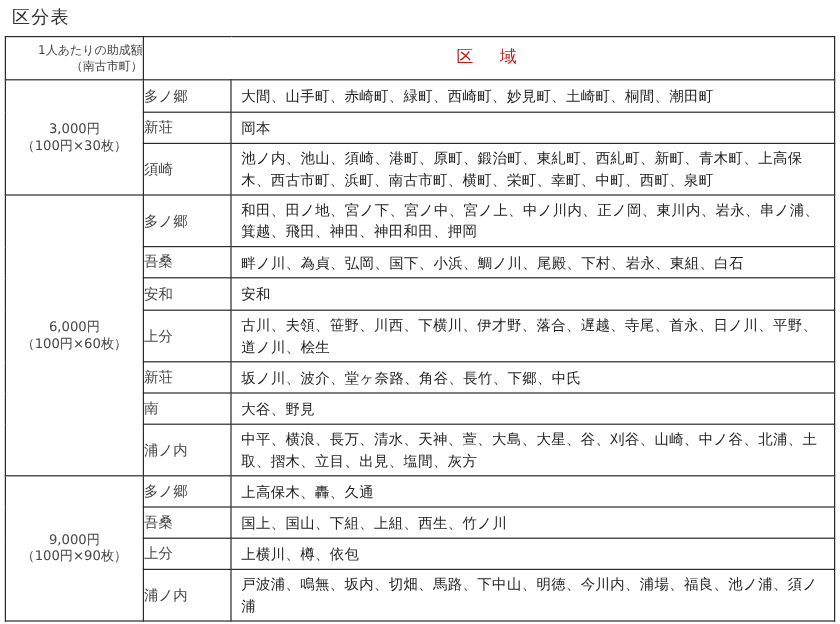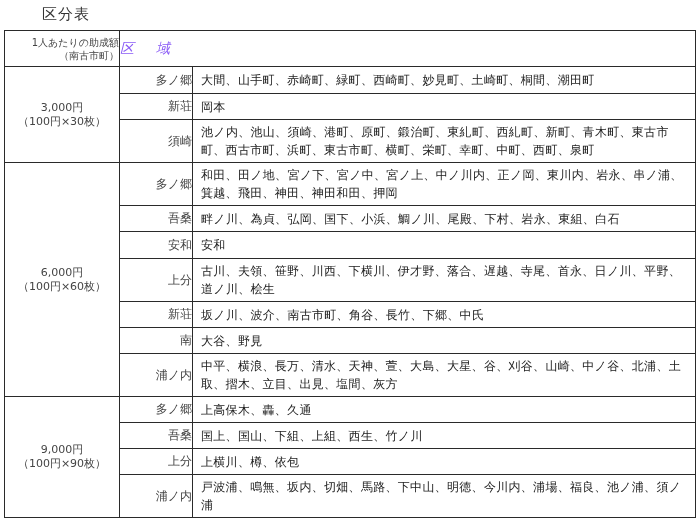--- a/index.html
+++ b/index.html
@@ -1,26 +1,26 @@
 <!DOCTYPE html>
 <html><head>
 <meta charset="utf-8">
 <style>
   html, body { margin:0; padding:0; background:#ffffff; }
   body { width:700px; height:520px; position:relative; overflow:hidden;
          font-family: "DejaVu Sans", "Liberation Sans", sans-serif; color:#222; }
-  .title { position:absolute; left:10px; top:5px; font-size:15px; letter-spacing:1px; color:#333;margin-left:32px; }
+  .title { position:absolute; left:10px; top:5px; font-size:15px; letter-spacing:1px; color:#333; }
   table { position:absolute; left:4px; top:30px; border-collapse:collapse; width:691px;
           table-layout:fixed; }
   td { border:1.5px solid #2a2a2a; padding:0; font-size:12px; line-height:17px; }
   col.c1 { width:115px; } col.c2 { width:73px; } col.c3 { width:503px; }
   .hdr-left { text-align:right; font-size:10px; line-height:13px; color:#444; height:35px; }
-  .hdr-right { font-size:14px; letter-spacing:4px; color:#8b5cf6;font-style:italic; }
+  .hdr-right { text-align:center; font-size:14px; letter-spacing:4px; color:#b91c1c; }
   .amount { text-align:center; font-size:11px; line-height:14px; color:#444; }
-  .area { text-align:right; font-size:12px; color:#444; }
+  .area { text-align:left; font-size:12px; color:#444; }
   .towns { padding:3px 6px 3px 8px; font-size:12px; line-height:18px; color:#222; letter-spacing:0.3px; }
 </style>
 </head>
 <body>
 
 <div class="title">区分表</div>
 
 <table>
   <colgroup>
       <col class="c1">
@@ -43,21 +43,21 @@
     </td>
     <td class="area">多ノ郷</td>
     <td class="towns">大間、山手町、赤崎町、緑町、西崎町、妙見町、土崎町、桐間、潮田町</td>
   </tr>
   <tr style="height:26px">
     <td class="area">新荘</td>
     <td class="towns">岡本</td>
   </tr>
   <tr style="height:43px">
     <td class="area">須崎</td>
-    <td class="towns">池ノ内、池山、須崎、港町、原町、鍛治町、東糺町、西糺町、新町、青木町、東古市町、西古市町、浜町、東古市町、横町、栄町、幸町、中町、西町、泉町</td>
+    <td class="towns">池ノ内、池山、須崎、港町、原町、鍛治町、東糺町、西糺町、新町、青木町、上高保木、西古市町、浜町、南古市町、横町、栄町、幸町、中町、西町、泉町</td>
   </tr>
 
   <tr style="height:41px">
     <td class="amount" rowspan="7">
       <div>6,000円</div>
       <div>（100円×60枚）</div>
     </td>
     <td class="area">多ノ郷</td>
     <td class="towns">和田、田ノ地、宮ノ下、宮ノ中、宮ノ上、中ノ川内、正ノ岡、東川内、岩永、串ノ浦、箕越、飛田、神田、神田和田、押岡</td>
   </tr>
@@ -68,21 +68,21 @@
   <tr style="height:27px">
     <td class="area">安和</td>
     <td class="towns">安和</td>
   </tr>
   <tr style="height:42px">
     <td class="area">上分</td>
     <td class="towns">古川、夫領、笹野、川西、下横川、伊才野、落合、遅越、寺尾、首永、日ノ川、平野、道ノ川、桧生</td>
   </tr>
   <tr style="height:26px">
     <td class="area">新荘</td>
-    <td class="towns">坂ノ川、波介、南古市町、角谷、長竹、下郷、中氏</td>
+    <td class="towns">坂ノ川、波介、堂ヶ奈路、角谷、長竹、下郷、中氏</td>
   </tr>
   <tr style="height:26px">
     <td class="area">南</td>
     <td class="towns">大谷、野見</td>
   </tr>
   <tr style="height:43px">
     <td class="area">浦ノ内</td>
     <td class="towns">中平、横浪、長万、清水、天神、萱、大島、大星、谷、刈谷、山崎、中ノ谷、北浦、土取、摺木、立目、出見、塩間、灰方</td>
   </tr>
 

